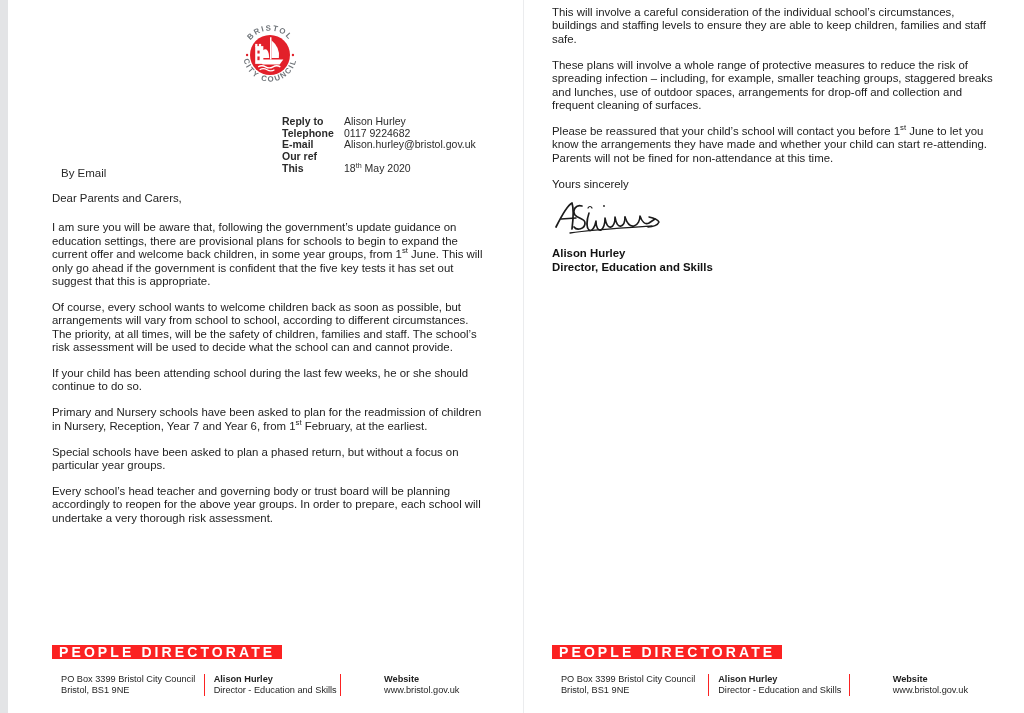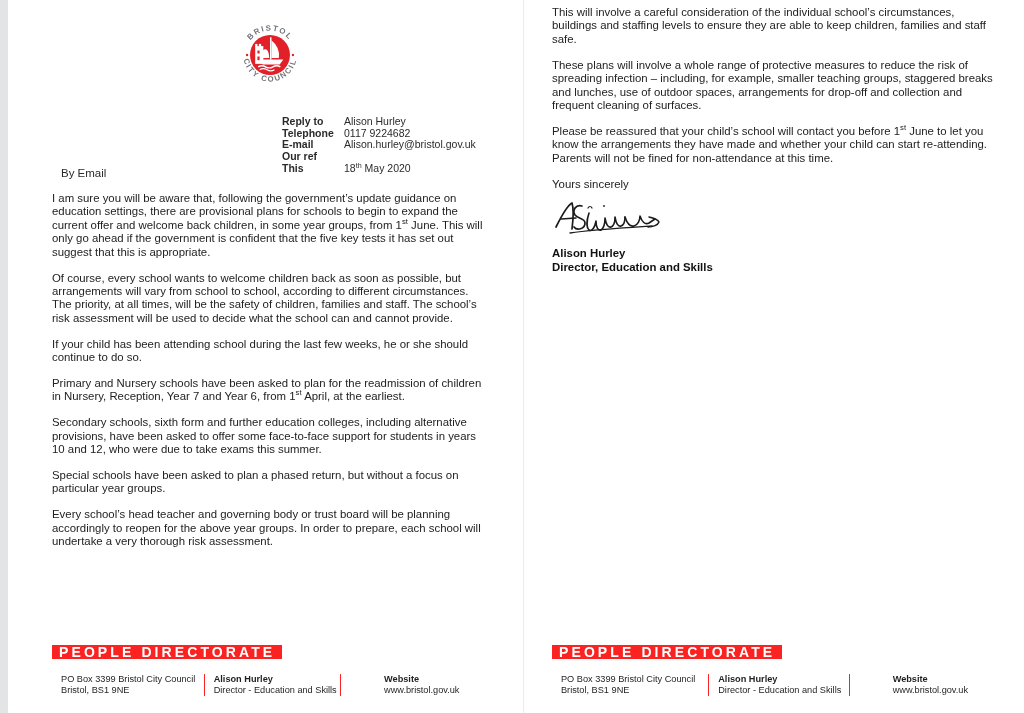--- a/index.html
+++ b/index.html
@@ -205,25 +205,25 @@
           <div>Alison Hurley</div>
           <div>0117 9224682</div>
           <div>Alison.hurley@bristol.gov.uk</div>
           <div class="blank">&nbsp;</div>
           <div><span>18</span><sup>th</sup><span> May 2020</span></div>
         </div>
       </div>
     </div>
 
     <div class="body-col">
+      <p class="salutation">Dear Parents and Carers,</p>
       <p><span>I am sure you will be aware that, following the government’s update guidance on education settings, there are provisional plans for schools to begin to expand the current offer and welcome back children, in some year groups, from 1</span><sup>st</sup><span> June.  This will only go ahead if the government is confident that the five key tests it has set out suggest that this is appropriate.</span></p>
       <p>Of course, every school wants to welcome children back as soon as possible, but arrangements will vary from school to school, according to different circumstances.  The priority, at all times, will be the safety of children, families and staff.  The school’s risk assessment will be used to decide what the school can and cannot provide.</p>
       <p>If your child has been attending school during the last few weeks, he or she should continue to do so.</p>
-      <p><span>Primary and Nursery schools have been asked to plan for the readmission of children in Nursery, Reception, Year 7 and Year 6, from 1</span><sup>st</sup><span> April, at the earliest.</span></p>
-      <p>Secondary schools, sixth form and further education colleges, including alternative provisions, have been asked to offer some face-to-face support for students in years 10 and 12, who were due to take exams this summer.</p>
+      <p><span>Primary and Nursery schools have been asked to plan for the readmission of children in Nursery, Reception, Year 7 and Year 6, from 1</span><sup>st</sup><span> February, at the earliest.</span></p>
       <p>Special schools have been asked to plan a phased return, but without a focus on particular year groups.</p>
       <p>Every school’s head teacher and governing body or trust board will be planning accordingly to reopen for the above year groups.  In order to prepare, each school will undertake a very thorough risk assessment.</p>
     </div>
 
     <div class="footer">
       <div class="dir-banner">PEOPLE DIRECTORATE</div>
       <div class="footer-cols">
         <div class="fcol c1">
           <div>PO Box 3399 Bristol City Council</div>
           <div>Bristol, BS1 9NE</div>

